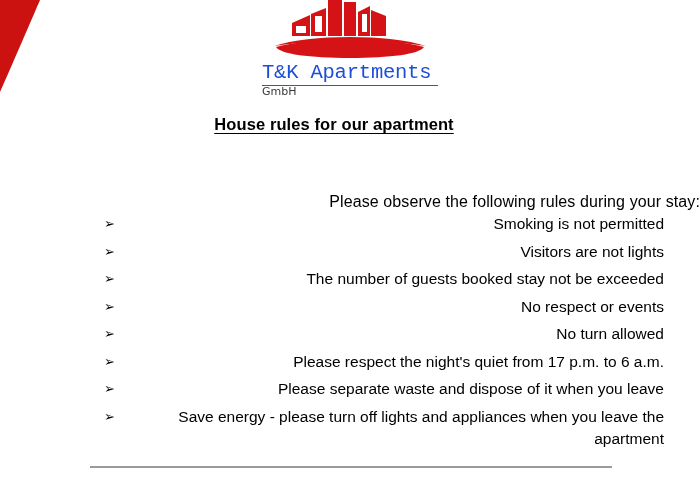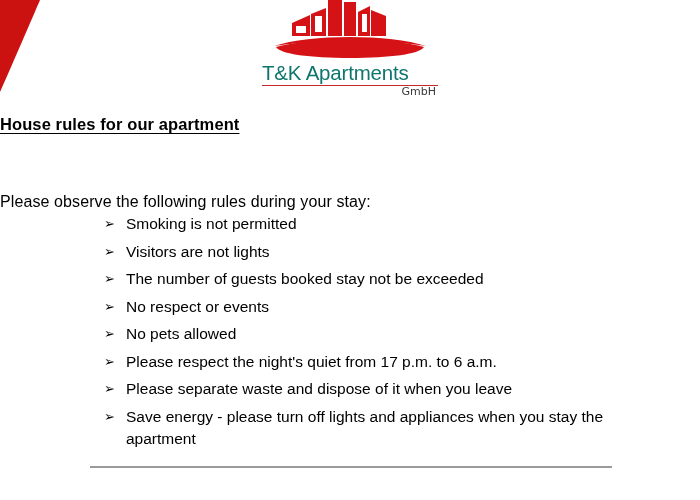--- a/index.html
+++ b/index.html
@@ -40,63 +40,65 @@
     width: 160px;
     height: 62px;
   }
   .wordmark {
     margin: 0 auto;
     width: 176px;
     position: relative;
     text-align: left;
   }
   .wordmark-main {
-    font-family: Liberation Sans, sans-serif;
+    font-family: Liberation Mono, monospace;
     font-size: 20.5px;
     letter-spacing: -0.2px;
-    color: #0f766e;
+    color: #1d4ed8;
     line-height: 1.05;
     white-space: nowrap;
   }
   .wordmark-rule {
     height: 1px;
     background: #c8272d;
     width: 176px;
     margin-top: 1px;
   }
   .wordmark-sub {
     font-family: "DejaVu Sans", sans-serif;
     font-size: 11px;
     color: #3a3a3a;
-    text-align: right;
+    text-align: left;
     line-height: 1.1;
     margin-top: 0px;
     padding-right: 2px;
   }
 
   
   .doc-title {
     position: absolute;
     top: 104px;
     left: 0;
     width: 616px;
+    text-align: center;
     font-size: 16.5px;
     font-weight: bold;
     text-decoration: underline;
     text-underline-offset: 3px;
     letter-spacing: 0.1px;
+    padding-left: 26px;
   }
 
   
   .intro-line {
     position: absolute;
     top: 177px;
     left: 0;
     width: 700px;
-    text-align: left;
+    text-align: right;
     font-size: 16px;
     letter-spacing: 0.1px;
   }
 
   
   .rules-list {
     position: absolute;
     top: 213px;
     left: 104px;
     width: 560px;
@@ -114,20 +116,21 @@
   .rule-bullet {
     flex: 0 0 auto;
     width: 22px;
     font-family: "DejaVu Sans", sans-serif;
     font-size: 13px;
     line-height: 22px;
     color: #000;
   }
   .rule-text {
     flex: 1 1 auto;
+    text-align: right;
   }
 
   
   .section-divider {
     position: absolute;
     left: 90px;
     top: 466px;
     width: 522px;
     height: 2px;
     background: #9a9a9a;
@@ -188,29 +191,29 @@
   <li class="rule-item">
     <span class="rule-bullet">➢</span>
     <span class="rule-text">The number of guests booked stay not be exceeded</span>
   </li>
   <li class="rule-item">
     <span class="rule-bullet">➢</span>
     <span class="rule-text">No respect or events</span>
   </li>
   <li class="rule-item">
     <span class="rule-bullet">➢</span>
-    <span class="rule-text">No pets allowed</span>
+    <span class="rule-text">No turn allowed</span>
   </li>
   <li class="rule-item">
     <span class="rule-bullet">➢</span>
     <span class="rule-text">Please respect the night's quiet from 17 p.m. to 6 a.m.</span>
   </li>
   <li class="rule-item">
     <span class="rule-bullet">➢</span>
     <span class="rule-text">Please separate waste and dispose of it when you leave</span>
   </li>
   <li class="rule-item">
     <span class="rule-bullet">➢</span>
-    <span class="rule-text">Save energy - please turn off lights and appliances when you stay the apartment</span>
+    <span class="rule-text">Save energy - please turn off lights and appliances when you leave the apartment</span>
   </li>
 </ul>
 
 <div class="section-divider"></div>
 
 </body></html>

